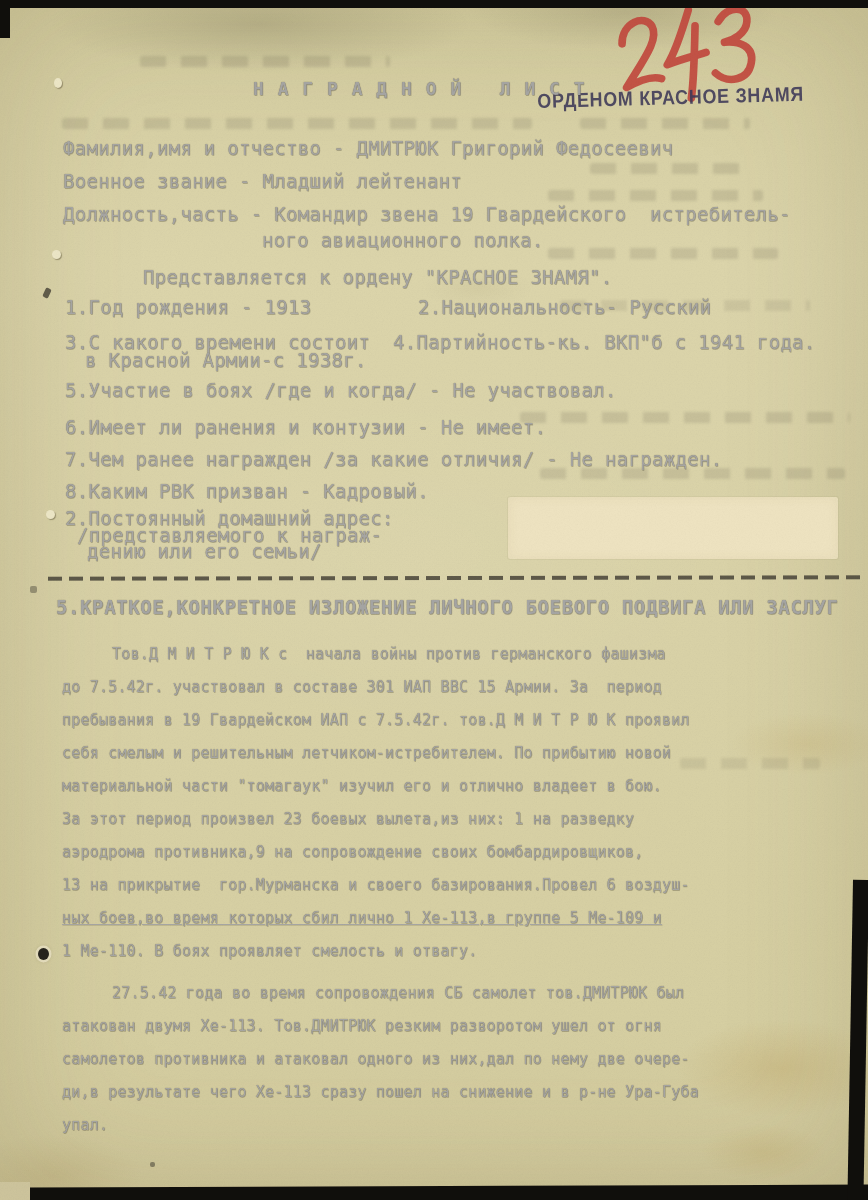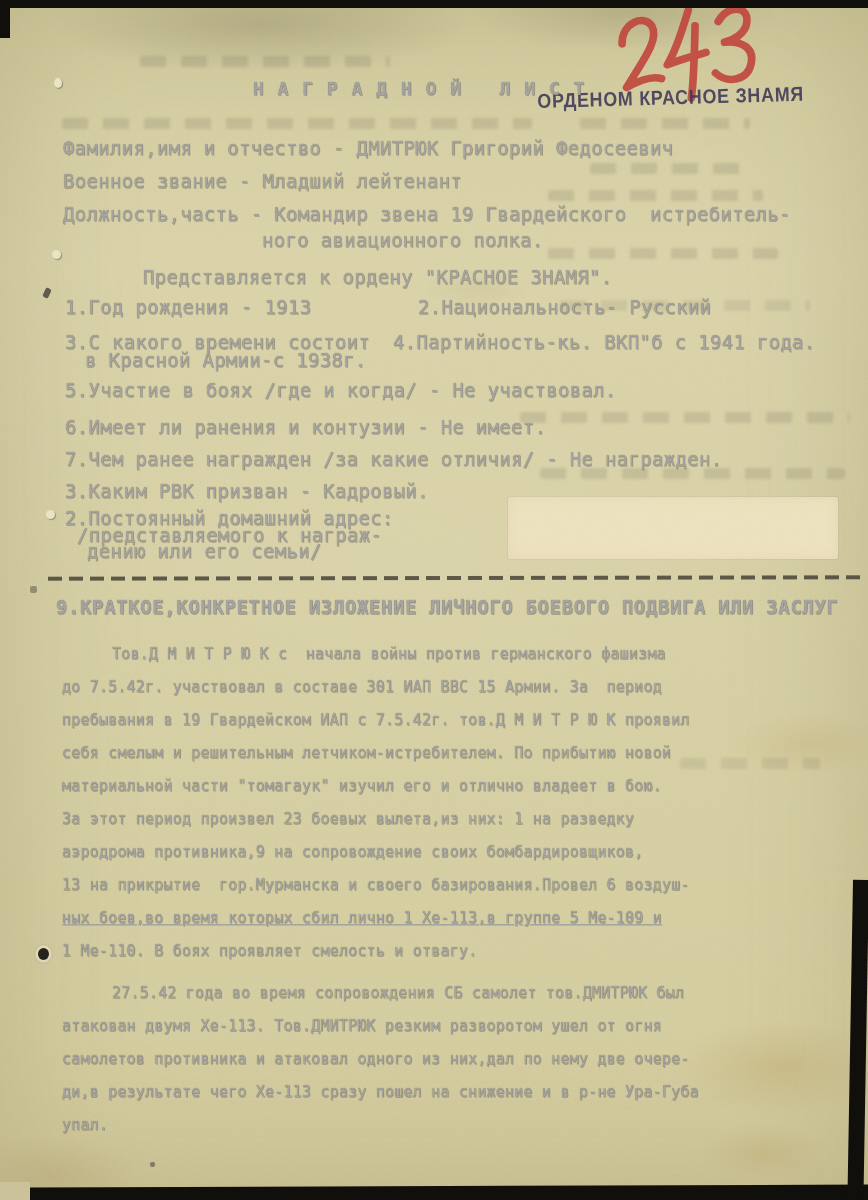--- a/index.html
+++ b/index.html
@@ -101,30 +101,30 @@
 <div class="t fld" style="left:143px;top:266px;">Представляется к ордену "КРАСНОЕ ЗНАМЯ".</div>
 
 <div class="t fld" style="left:65px;top:296px;">1.Год рождения - 1913</div>
 <div class="t fld" style="left:418px;top:296px;">2.Национальность- Русский</div>
 <div class="t fld" style="left:65px;top:331px;">3.С какого времени состоит</div>
 <div class="t fld" style="left:393px;top:331px;">4.Партийность-кь. ВКП"б с 1941 года.</div>
 <div class="t fld" style="left:85px;top:349px;">в Красной Армии-с 1938г.</div>
 <div class="t fld" style="left:65px;top:379px;">5.Участие в боях /где и когда/ - Не участвовал.</div>
 <div class="t fld" style="left:65px;top:416px;">6.Имеет ли ранения и контузии - Не имеет.</div>
 <div class="t fld" style="left:65px;top:448px;">7.Чем ранее награжден /за какие отличия/ - Не награжден.</div>
-<div class="t fld" style="left:65px;top:480px;">3.Каким РВК призван - Кадровый.</div>
+<div class="t fld" style="left:65px;top:480px;">8.Каким РВК призван - Кадровый.</div>
 <div class="t fld" style="left:65px;top:507px;">2.Постоянный домашний адрес:</div>
 <div class="t fld" style="left:77px;top:524px;">/представляемого к награж-</div>
 <div class="t fld" style="left:87px;top:540px;">дению или его семьи/</div>
 
 <div class="redaction"></div>
 
 <div class="divider"></div>
 
-<div class="t heading" style="left:56px;top:596px;">9.КРАТКОЕ,КОНКРЕТНОЕ ИЗЛОЖЕНИЕ ЛИЧНОГО БОЕВОГО ПОДВИГА ИЛИ ЗАСЛУГ</div>
+<div class="t heading" style="left:56px;top:596px;">5.КРАТКОЕ,КОНКРЕТНОЕ ИЗЛОЖЕНИЕ ЛИЧНОГО БОЕВОГО ПОДВИГА ИЛИ ЗАСЛУГ</div>
 
 <div class="t par" style="left:112px;top:645px;">Тов.Д М И Т Р Ю К с  начала войны против германского фашизма</div>
 <div class="t par" style="left:62px;top:678px;">до 7.5.42г. участвовал в составе 301 ИАП ВВС 15 Армии. За  период</div>
 <div class="t par" style="left:62px;top:711px;">пребывания в 19 Гвардейском ИАП с 7.5.42г. тов.Д М И Т Р Ю К проявил</div>
 <div class="t par" style="left:62px;top:744px;">себя смелым и решительным летчиком-истребителем. По прибытию новой</div>
 <div class="t par" style="left:62px;top:777px;">материальной части "томагаук" изучил его и отлично владеет в бою.</div>
 <div class="t par" style="left:62px;top:810px;">За этот период произвел 23 боевых вылета,из них: 1 на разведку</div>
 <div class="t par" style="left:62px;top:843px;">аэродрома противника,9 на сопровождение своих бомбардировщиков,</div>
 <div class="t par" style="left:62px;top:876px;">13 на прикрытие  гор.Мурманска и своего базирования.Провел 6 воздуш-</div>
 <div class="t par" style="left:62px;top:909px;text-decoration:underline;">ных боев,во время которых сбил лично 1 Хе-113,в группе 5 Ме-109 и</div>

